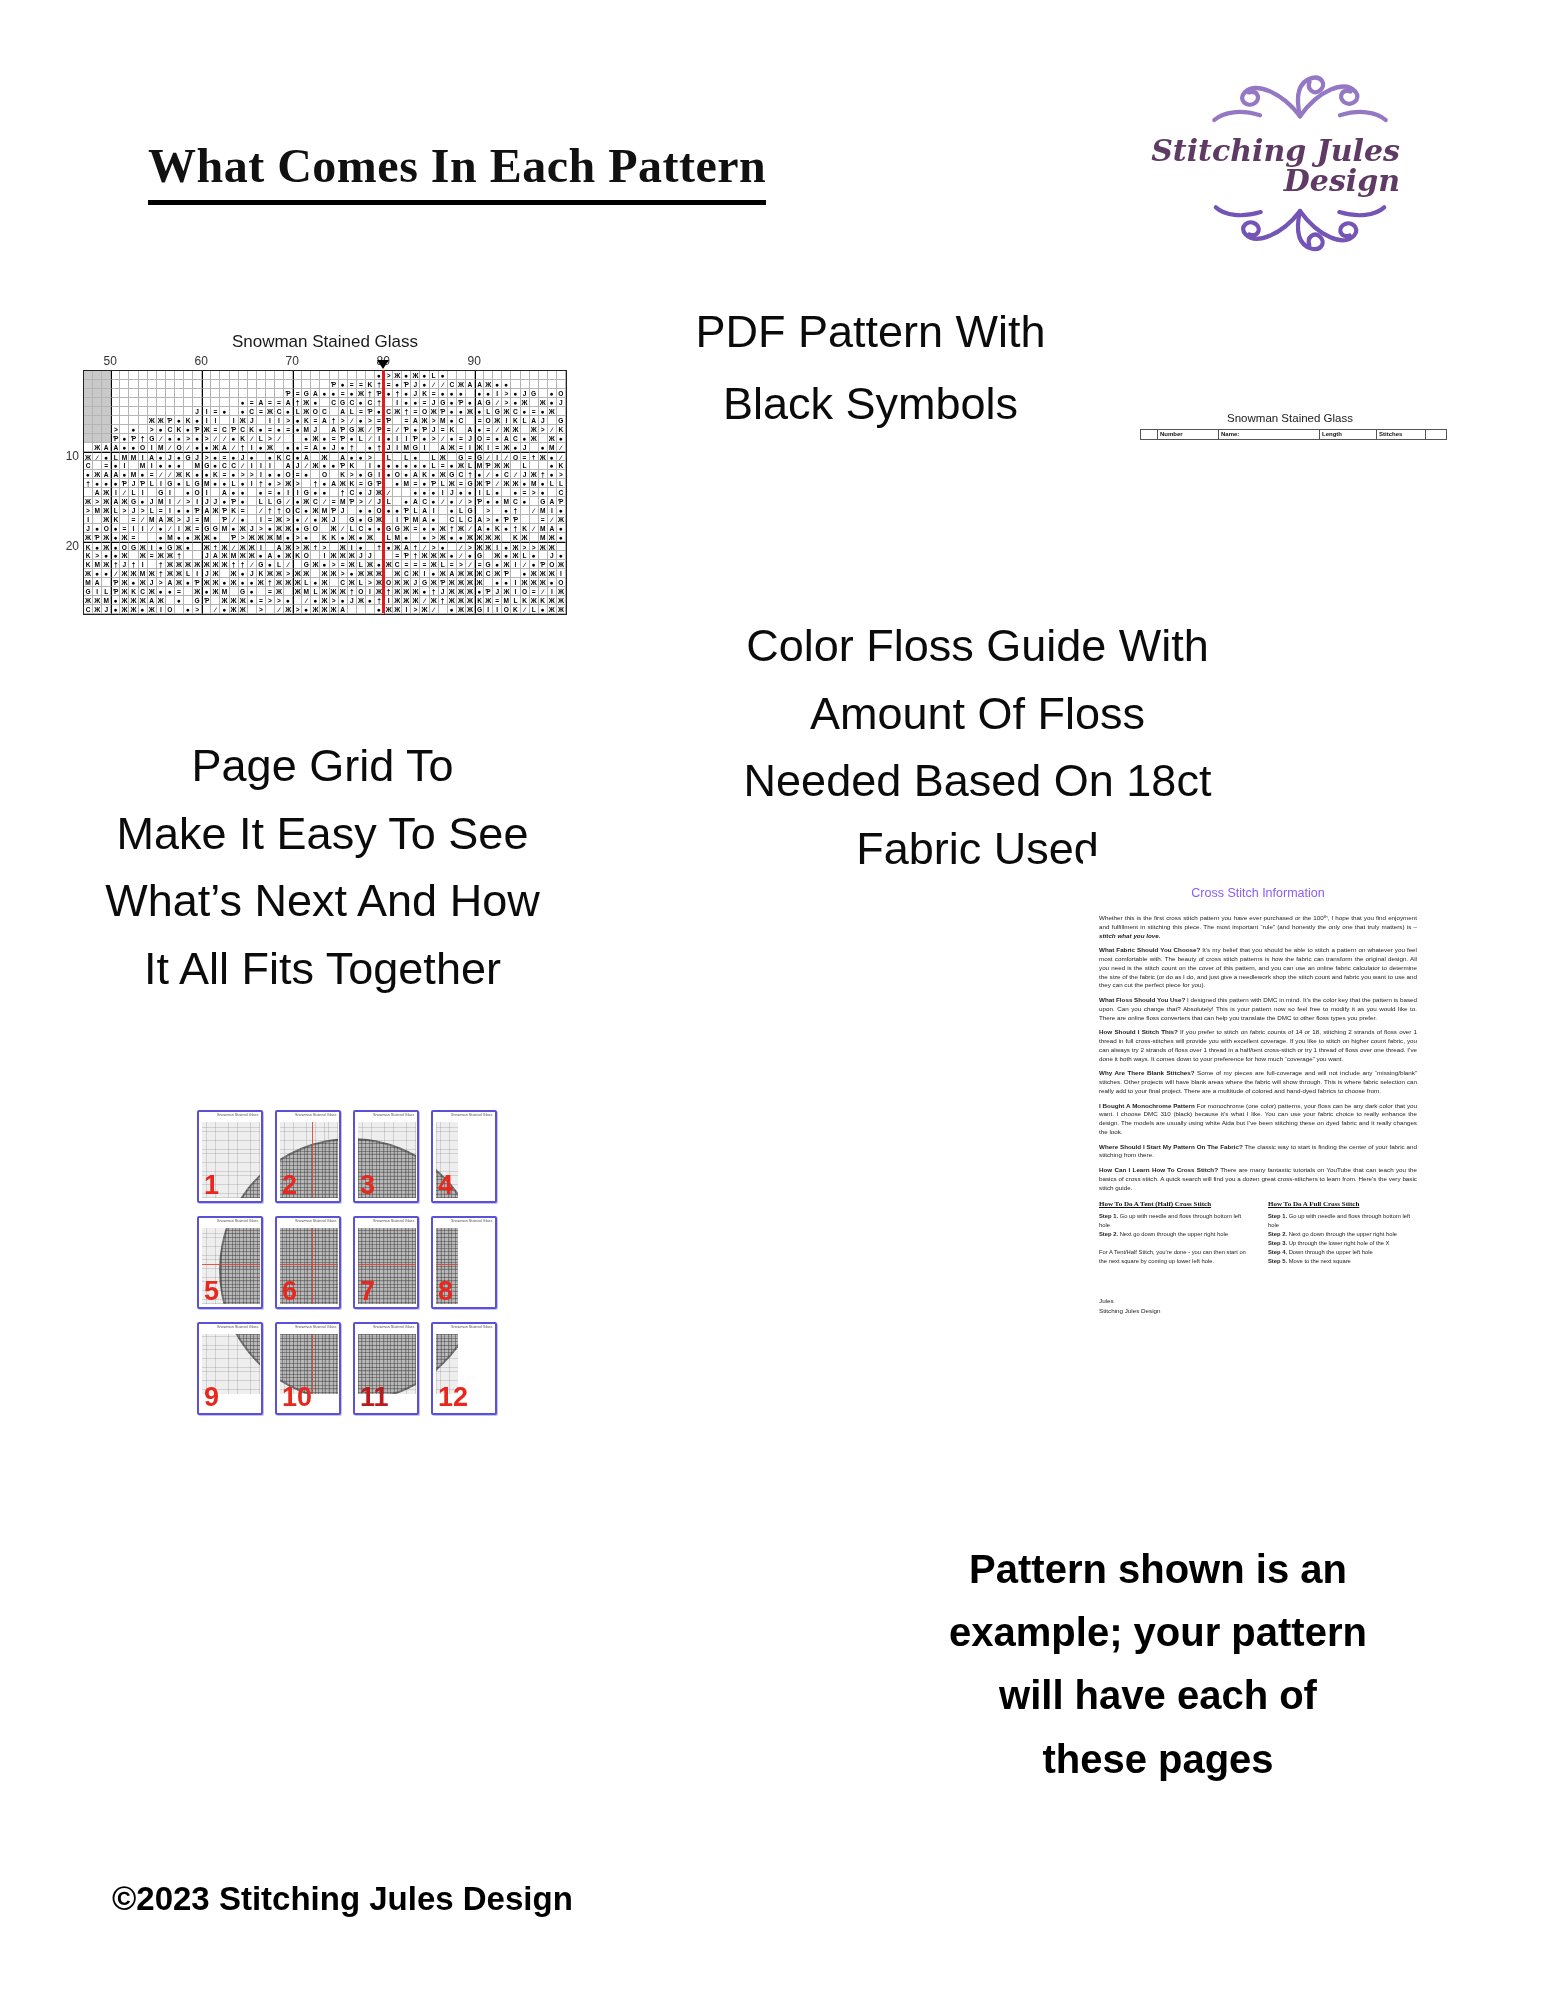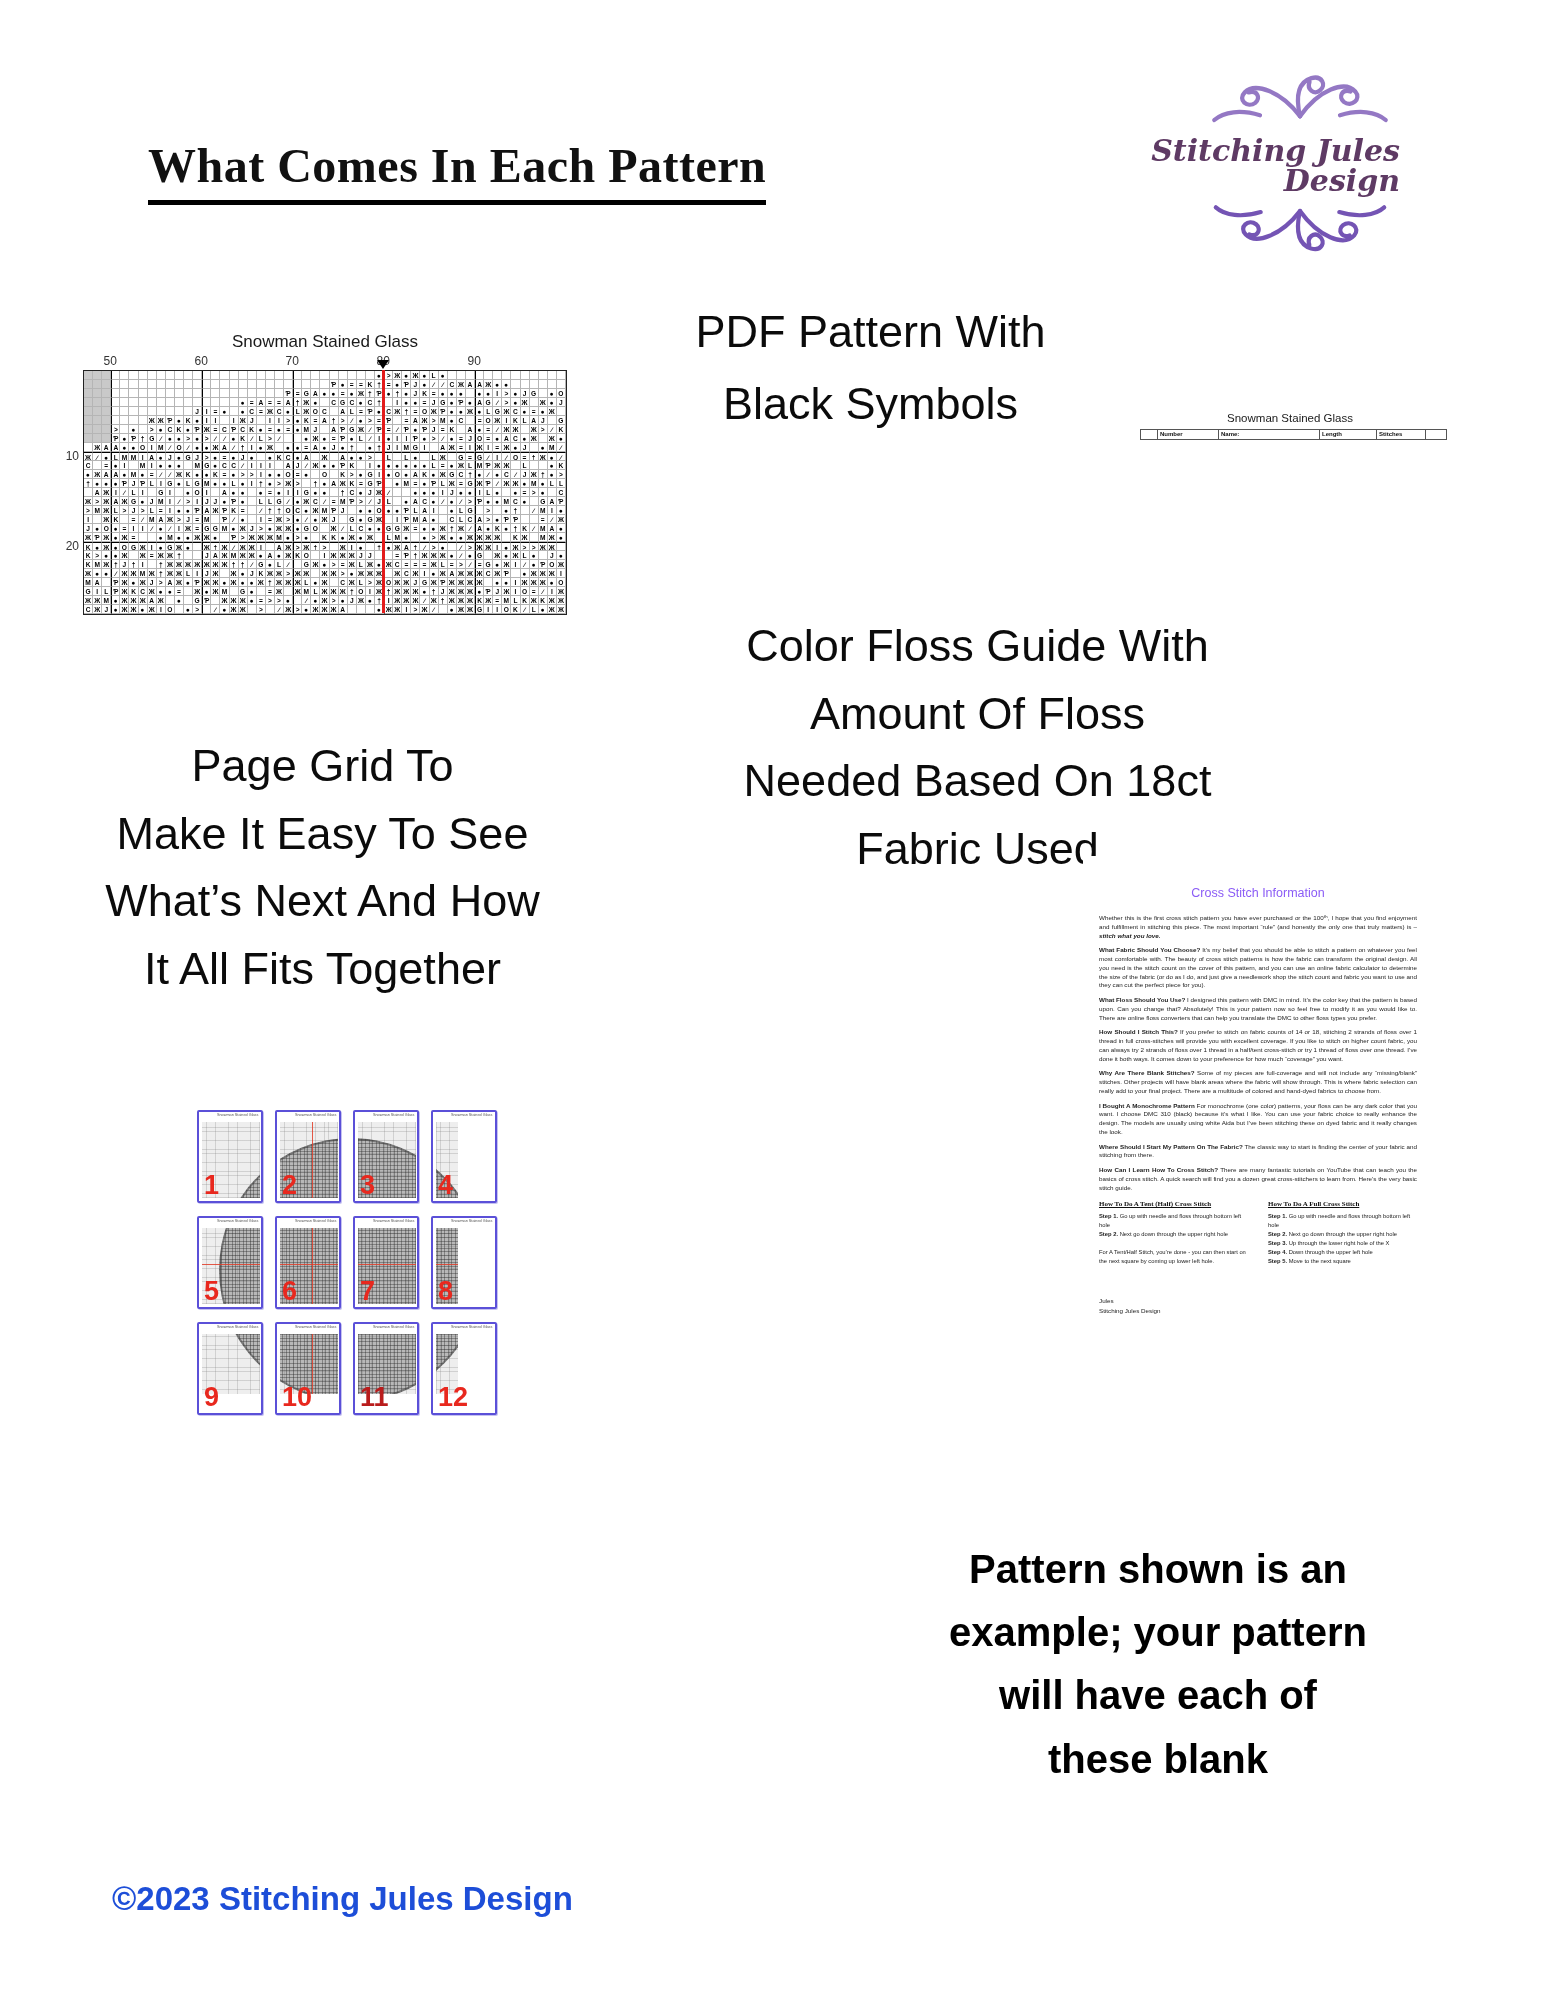--- a/index.html
+++ b/index.html
@@ -68,21 +68,21 @@
   .ins-p{font-size:6.25px;line-height:1.4;text-align:justify;margin:0 0 6px 0;color:#1c1c1c;}
   .ins-p b{font-weight:bold;}
   .ins-p i{font-weight:bold;font-style:italic;}
   .guides{display:flex;gap:20px;margin:8px 16px 0 16px;}
   .guide{flex:1;}
   .guide h4{font-size:7px;font-weight:bold;text-decoration:underline;text-align:left;margin:0 0 4px 0;
             font-family:"Liberation Serif","DejaVu Serif",serif;}
   .guide .step{font-size:5.8px;line-height:1.55;color:#1c1c1c;min-height:8px;}
   .ins-sig{margin:30px 16px 0 16px;font-size:6.25px;line-height:1.5;white-space:pre-line;color:#1c1c1c;}
   
-  .copyright{position:absolute;left:112px;top:1880px;font-size:33px;font-weight:bold;color:#1d4ed8;}
+  .copyright{position:absolute;left:112px;top:1880px;font-size:33px;font-weight:bold;color:#000000;}
 </style>
 </head>
 <body>
 
 <div class="canvas">
 
   <div class="page-title">What Comes In Each Pattern</div>
 
   <div class="logo">
     <svg viewBox="0 0 210 62" width="200" height="60">
@@ -1562,21 +1562,21 @@
 Amount Of Floss
 Needed Based On 18ct
 Fabric Used</div>
   <div class="caption tight" style="left:50px;top:732px;width:545px;">Page Grid To
 Make It Easy To See
 What’s Next And How
 It All Fits Together</div>
   <div class="caption bold" style="left:918px;top:1538px;width:480px;">Pattern shown is an
 example; your pattern
 will have each of
-these blank</div>
+these pages</div>
 
   <div class="floss-box">
     <div class="floss-title">Snowman Stained Glass</div>
     <table class="floss-table">
       <thead>
         <tr>
           <th class="fl-sym"></th>
           <th class="fl-num">Number</th>
           <th class="fl-name">Name:</th>
           <th class="fl-len" style="text-align:left">Length</th>

